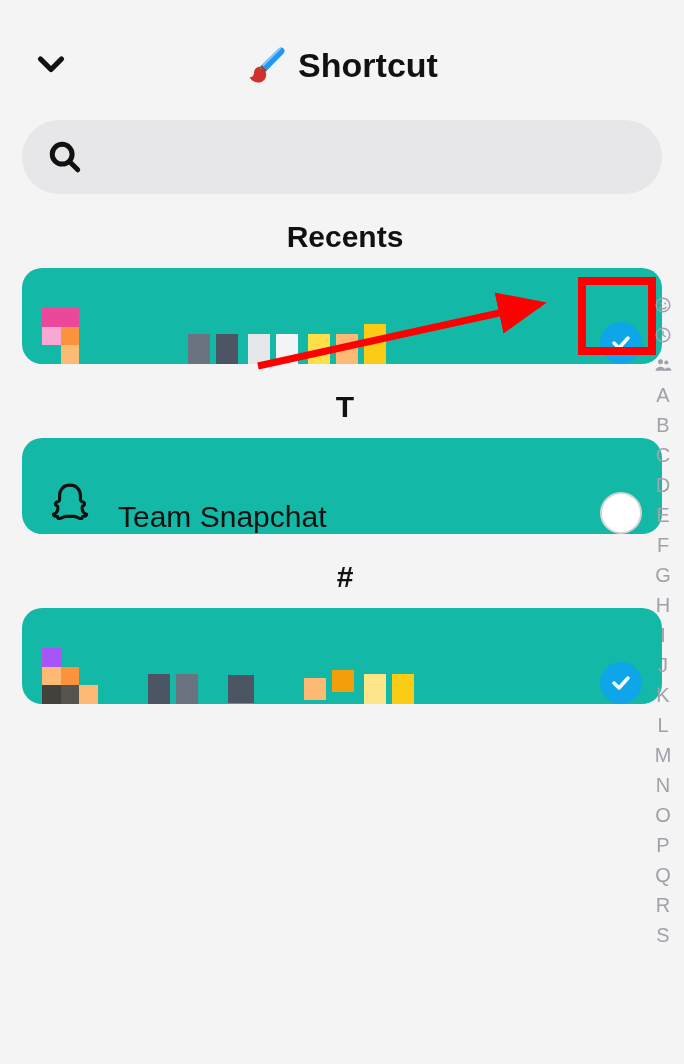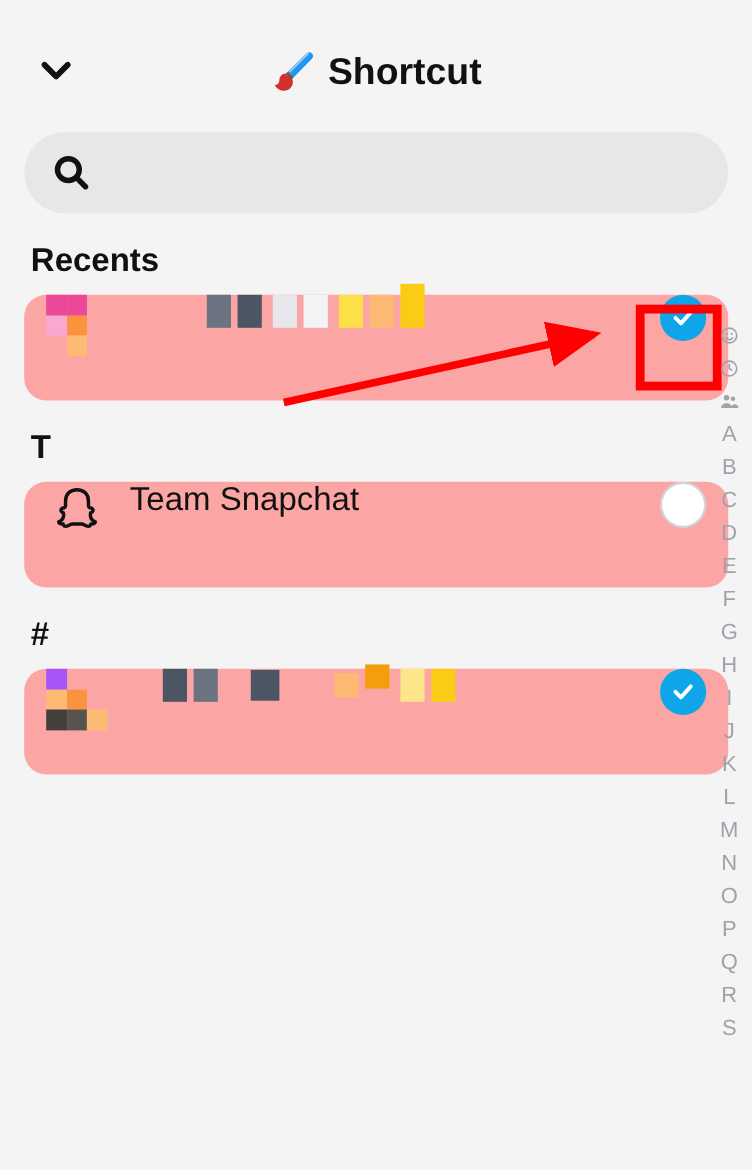--- a/index.html
+++ b/index.html
@@ -52,27 +52,28 @@
       gap: 16px;
     }
     .content {
       padding: 0 22px 0 22px;
     }
     .section-head {
       font-size: 30px;
       font-weight: 800;
       color: #111;
       margin: 26px 0 14px 6px;
+      text-align: center;
     }
     .card {
-      background: #fca5a5;
+      background: #14b8a6;
       border-radius: 20px;
       height: 96px;
       display: flex;
-      align-items: flex-start;
+      align-items: flex-end;
       padding: 0 20px;
       gap: 20px;
       position: relative;
     }
     .avatar {
       width: 56px;
       height: 56px;
       border-radius: 50%;
       display: flex;
       align-items: center;

